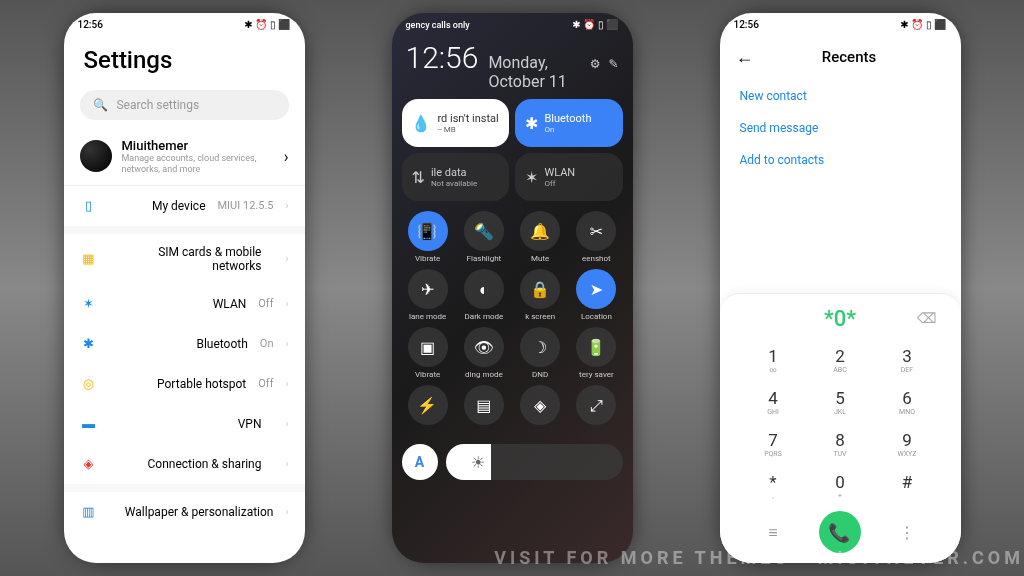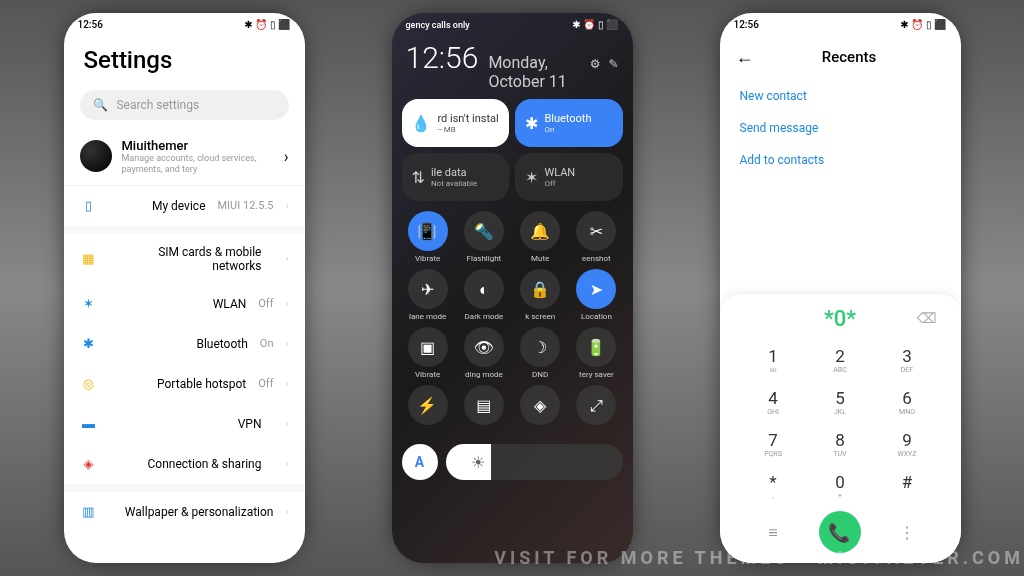--- a/index.html
+++ b/index.html
@@ -77,21 +77,21 @@
         <h1>Settings</h1>
       </div>
     <div class="search-box">
       <span>🔍</span>
       <span>Search settings</span>
     </div>
     <div class="account-section">
       <div class="avatar"></div>
       <div class="account-text" style="flex:1">
         <div class="name">Miuithemer</div>
-        <div class="sub">Manage accounts, cloud services, payments, and tery</div>
+        <div class="sub">Manage accounts, cloud services, networks, and more</div>
       </div>
       <span class="chevron">›</span>
     </div>
     <div class="settings-item">
       <span class="icon-box" style="color:#1e88e5">▯</span>
       <span class="label">My device</span>
       <span class="value">MIUI 12.5.5</span>
       <span class="chevron">›</span>
     </div>
     <div class="divider"></div>

